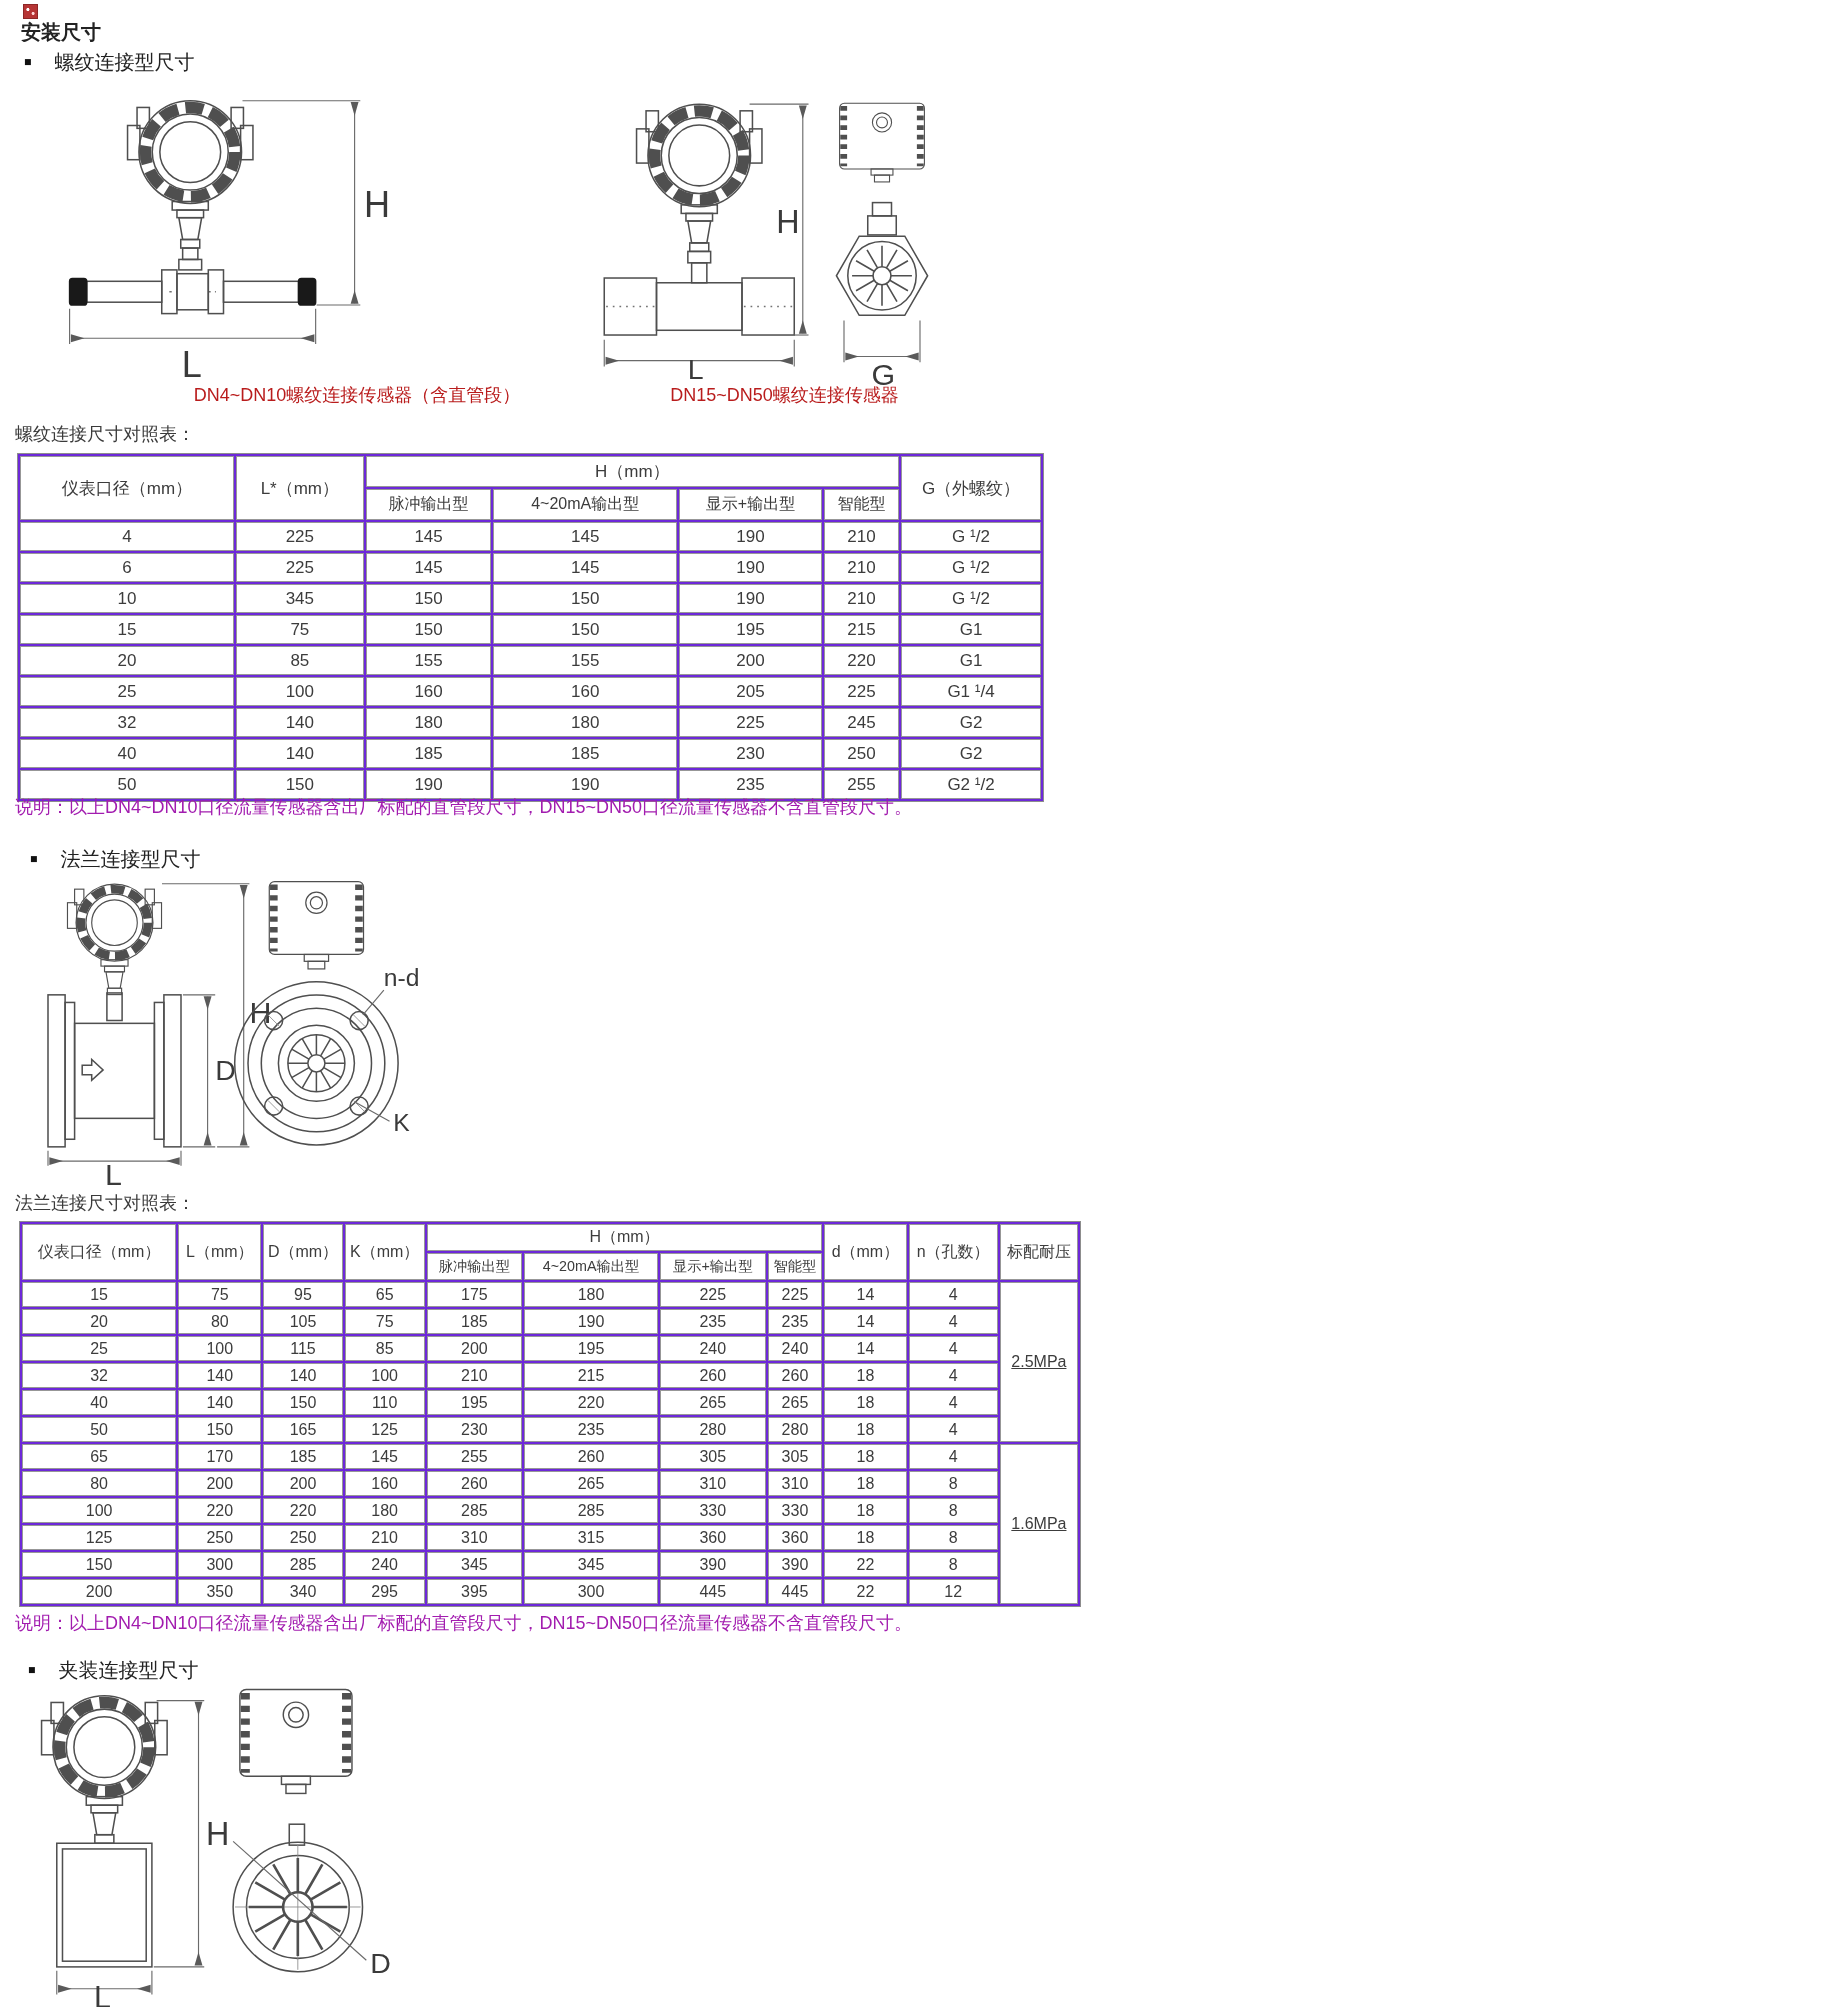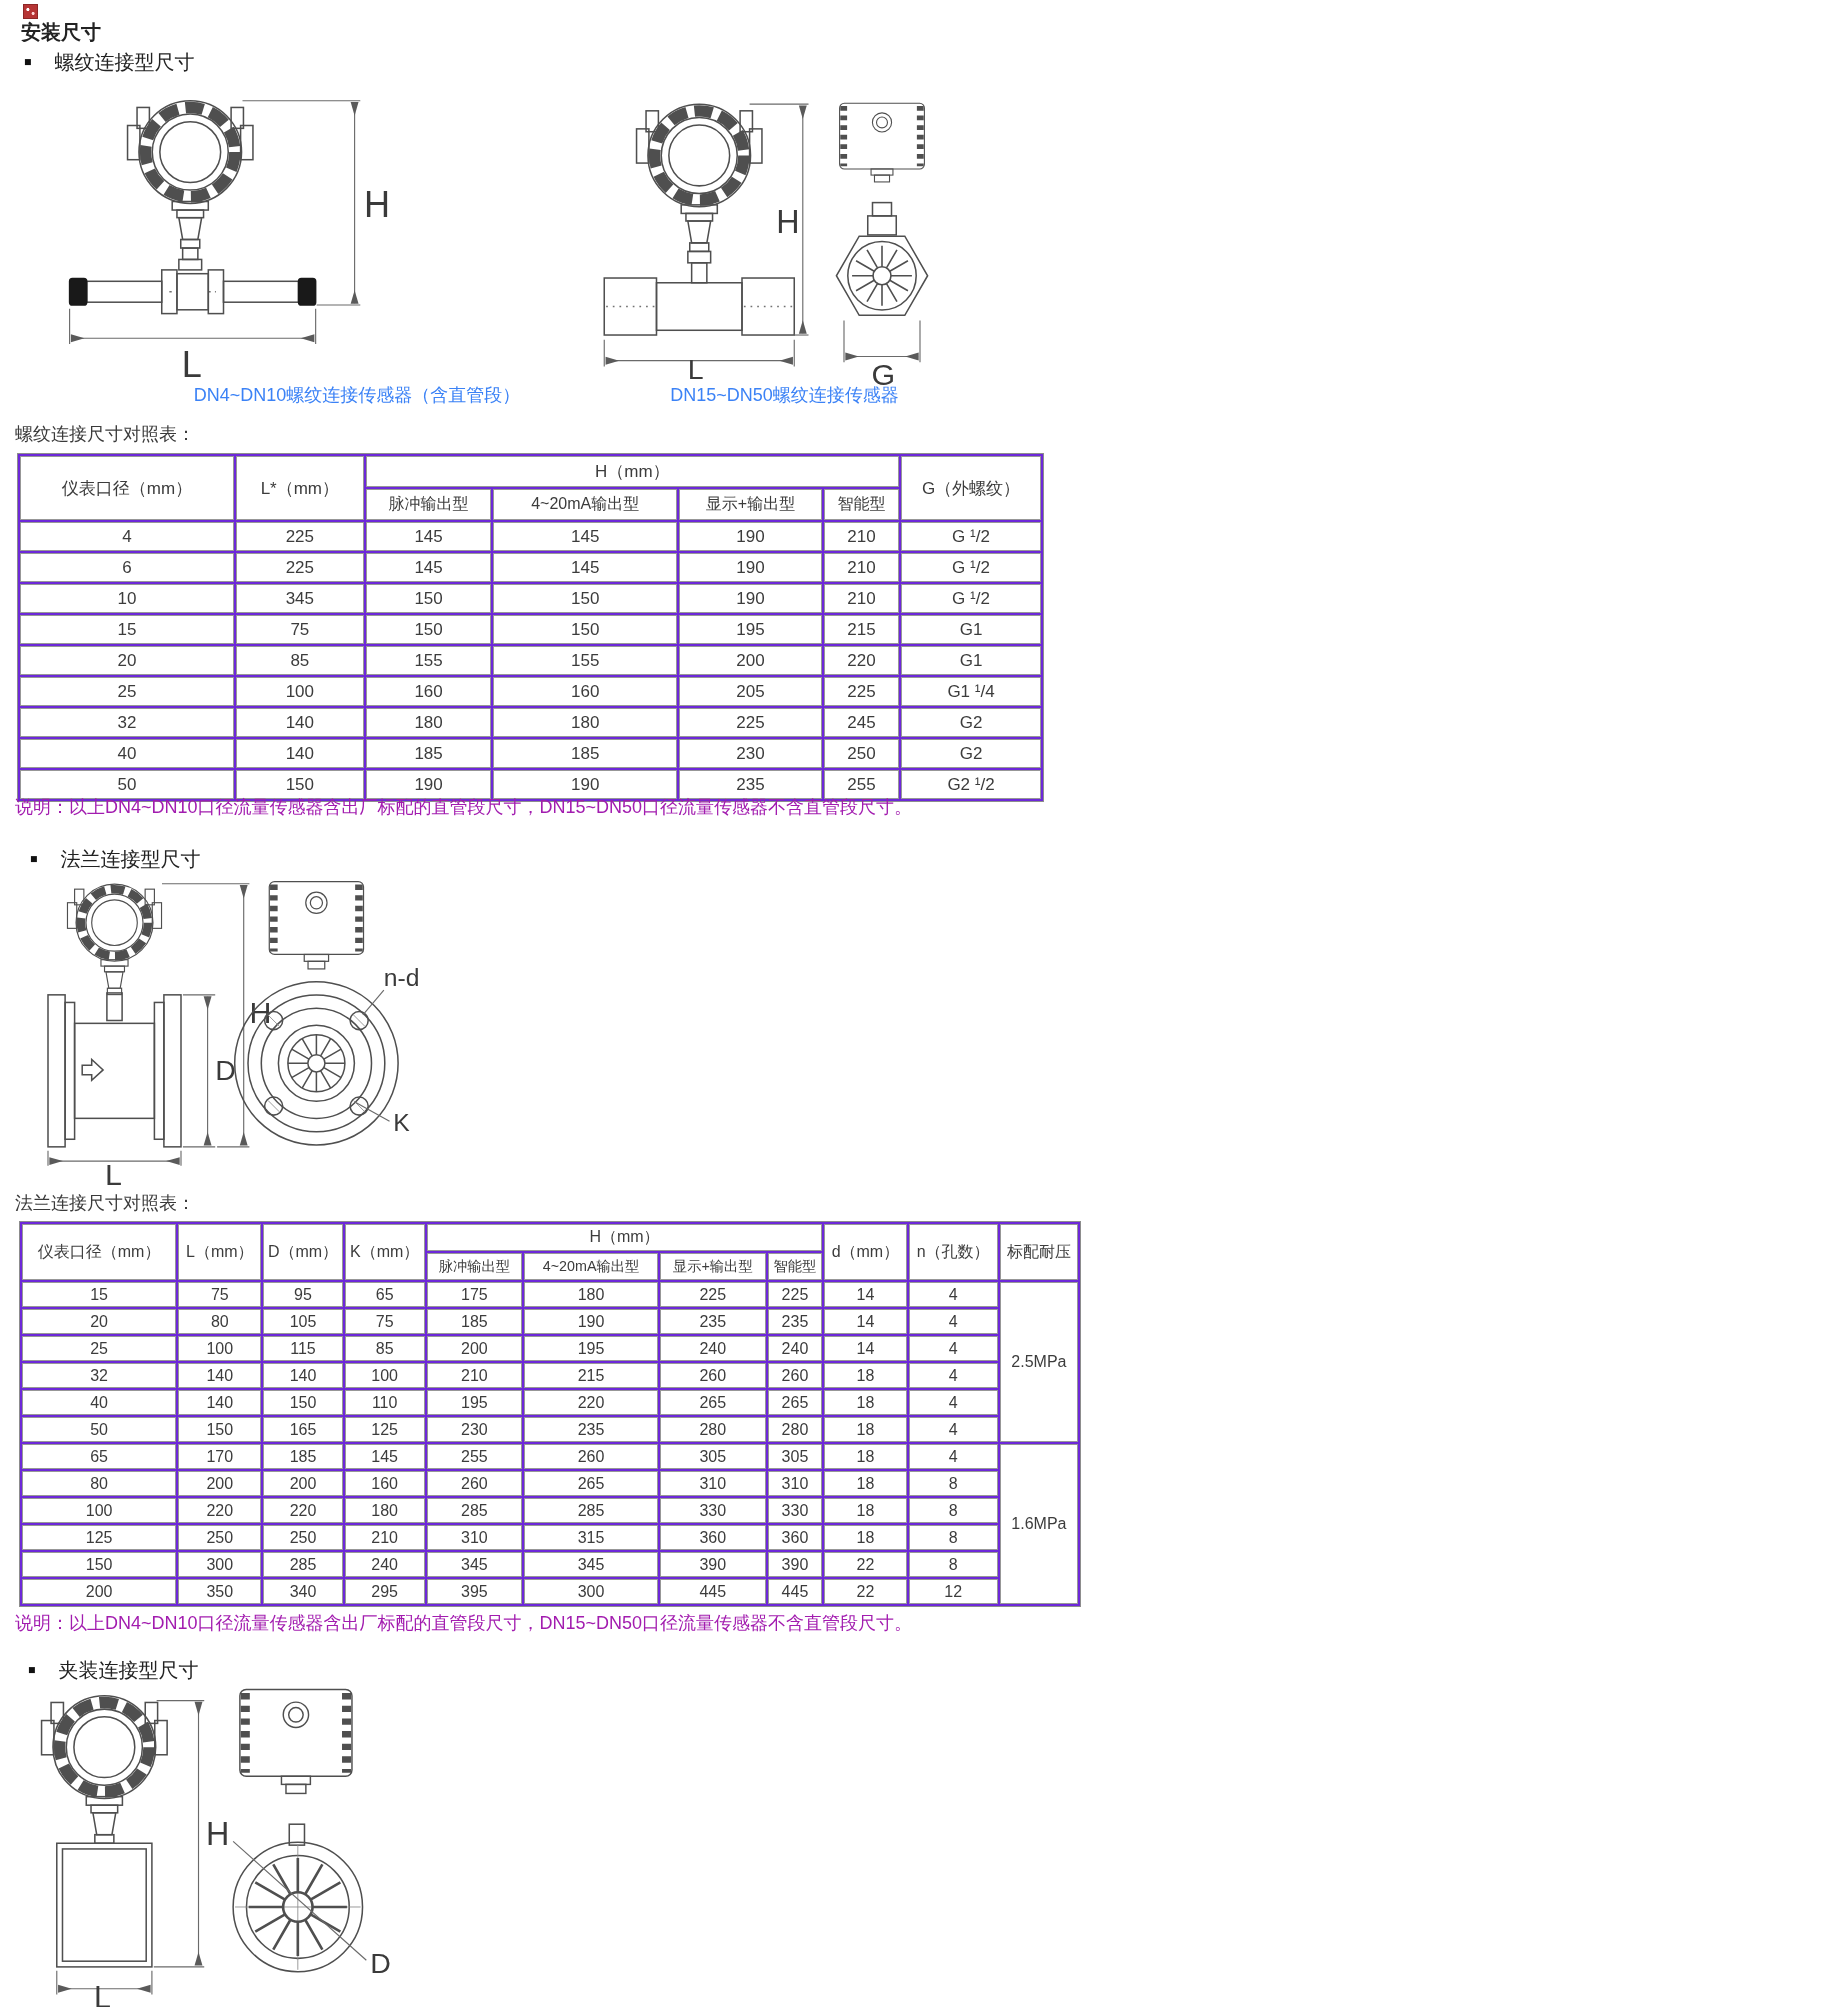--- a/index.html
+++ b/index.html
@@ -7,35 +7,35 @@
           font-family:"Liberation Sans","DejaVu Sans",sans-serif;color:#3a3a3a;}
   .abs{position:absolute;}
   
   .broken-icon{width:13.3px;height:13.3px;background:#b63535;
     background-image:radial-gradient(circle at 30% 35%, #fff 0 1.2px, transparent 1.9px),
                      radial-gradient(circle at 70% 65%, #ffd7d7 0 1.1px, transparent 1.9px);
     border:1px solid #8d2626;}
   .main-title{font-size:20px;font-weight:bold;color:#222;}
   .sec-head{font-size:20px;font-weight:normal;color:#222;}
   .sec-head .bullet{font-size:12.4px;margin-right:23px;vertical-align:2.9px;color:#111;}
-  .caption{font-size:18px;color:#3b82f6;text-align:center;}
+  .caption{font-size:18px;color:#b91c1c;text-align:center;}
   .tbl-title{font-size:18px;color:#3a3a3a;}
   .note{font-size:18px;color:#a21caf;}
   
   table.dim{border-collapse:separate;border-spacing:2.9px;background:#6d28d9;
             border:1.9px solid #8d8d8d;table-layout:fixed;}
   table.dim th,table.dim td{border:1.9px solid #979797;text-align:center;vertical-align:middle;
             font-weight:normal;color:#3c3c3c;background:#fff;padding:1px 1.9px;overflow:hidden;white-space:nowrap;}
   table.t1 th{font-size:17px;height:27px;}
   table.t1 td{font-size:17px;height:25px;}
   table.t1 th.sub{font-size:16px;}
   table.t2 th{font-size:16px;height:23px;}
   table.t2 td{font-size:16px;height:21px;}
   table.t2 th.sub{font-size:14.3px;}
-  td.pressure{font-size:17px;}
+  td.pressure{font-size:17px;text-decoration:underline;}
   
   svg.draw{position:absolute;overflow:visible;}
   svg.draw *{stroke:#4f4f4f;fill:none;stroke-width:1.6;}
   svg.draw use{stroke:#4f4f4f;fill:none;}
   svg.draw .blk{fill:#191919;stroke:#191919;}
   svg.draw .dim{stroke:#6a6a6a;stroke-width:1.2;}
   svg.draw .thin{stroke:#8a8a8a;stroke-width:0.9;}
   svg.draw text{stroke:none;fill:#3a3a3a;font-family:"Liberation Sans","DejaVu Sans",sans-serif;}
 </style>
 </head>

